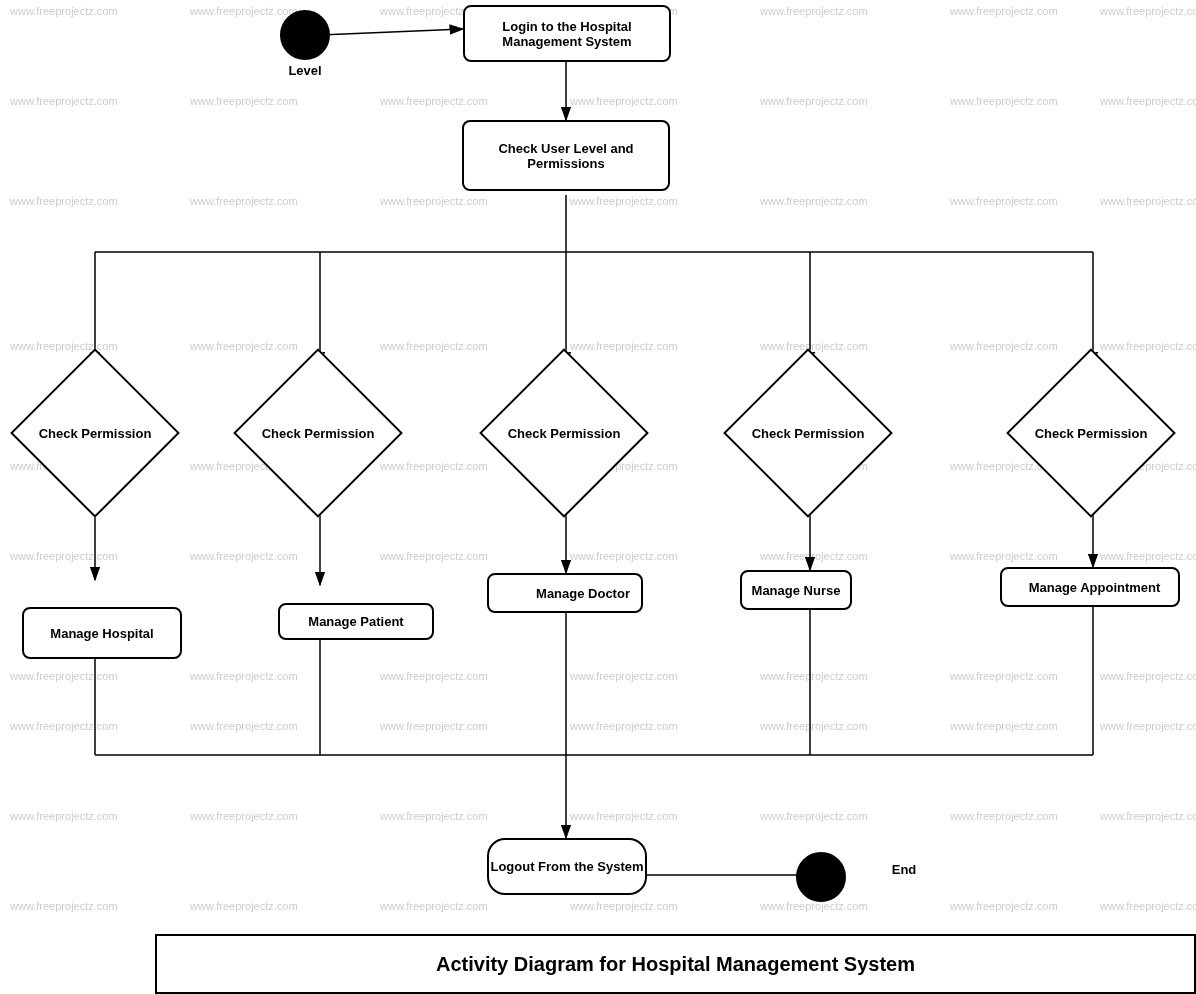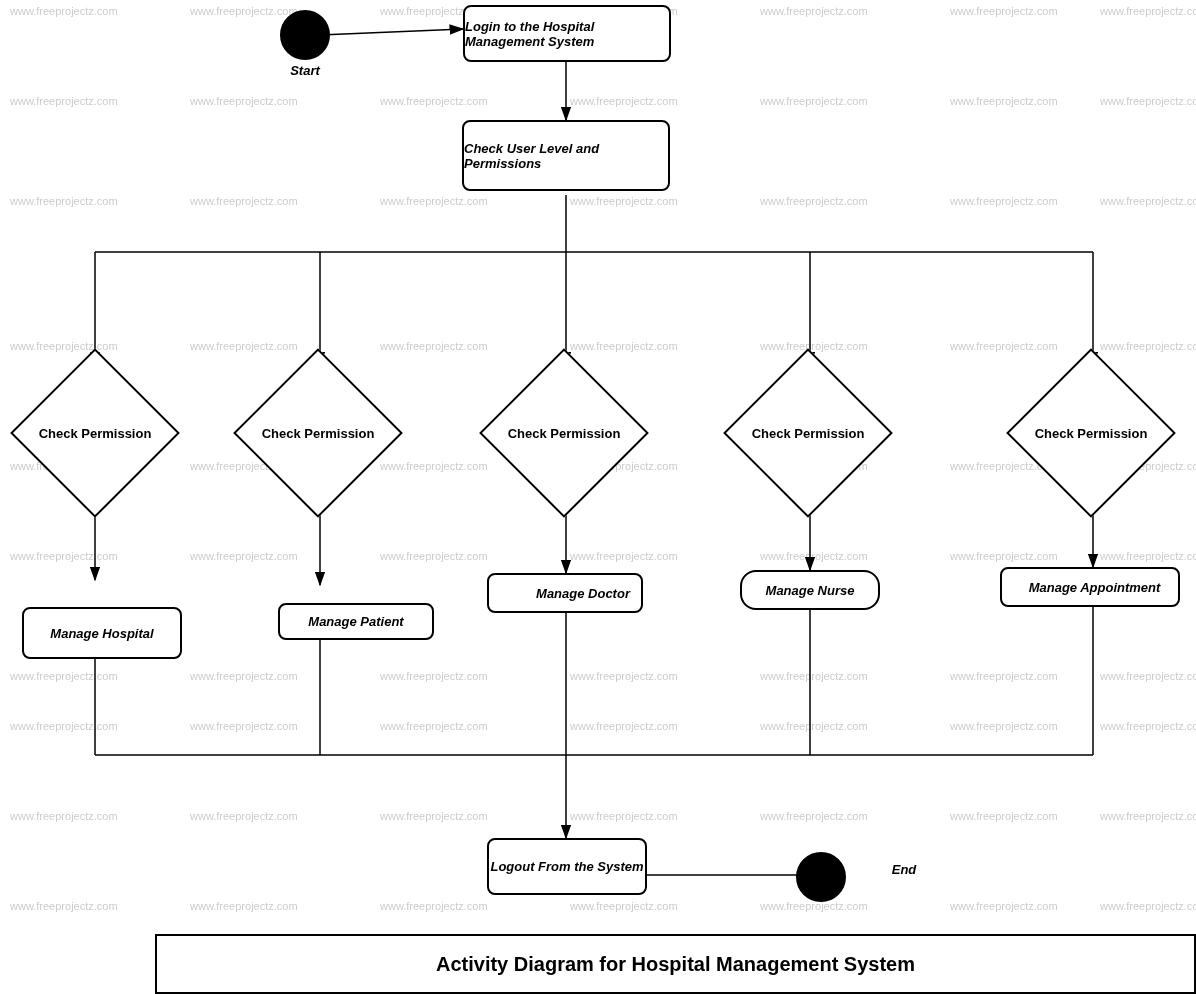--- a/index.html
+++ b/index.html
@@ -29,24 +29,23 @@
       height: 100%;
       pointer-events: none;
     }
 
     
     .node {
       position: absolute;
       display: flex;
       align-items: center;
       justify-content: center;
-      text-align: left;
+      text-align: center;
       font-weight: bold;
       font-size: 13px;
-      font-style: italic;
     }
 
     .rounded-rect {
       border: 2px solid #000;
       border-radius: 8px;
       background: #fff;
     }
 
     .circle-node {
       border-radius: 50%;
@@ -208,21 +207,21 @@
 
   <line x1="566" y1="755" x2="566" y2="838" stroke="#000" stroke-width="1.5" marker-end="url(#arrowhead)"></line>
 
   <line x1="645" y1="875" x2="810" y2="875" stroke="#000" stroke-width="1.5" marker-end="url(#arrowhead)"></line>
 
 </svg>
 
 <div class="node circle-node" style="left:280px;top:10px;width:50px;height:50px;"></div>
 
 <div class="node" style="left:270px;top:63px;width:70px;font-weight:bold;font-size:13px;">
-  <span>Start</span>
+  <span>Level</span>
 </div>
 
 <div class="node rounded-rect" style="left:463px;top:5px;width:208px;height:57px;">
   <span>Login to the Hospital
 Management System</span>
 </div>
 
 <div class="node rounded-rect" style="left:462px;top:120px;width:208px;height:71px;">
   <span>Check User Level and
 Permissions</span>
@@ -278,29 +277,29 @@
 </div>
 
 <div class="node rounded-rect" style="left:242px;top:603px;width:156px;height:37px;margin-left:36px;">
   <span>Manage Patient</span>
 </div>
 
 <div class="node rounded-rect" style="left:487px;top:573px;width:156px;height:40px;padding-left:36px;">
   <span>Manage Doctor</span>
 </div>
 
-<div class="node rounded-rect" style="left:740px;top:570px;width:140px;height:40px;border-radius:16px;">
+<div class="node rounded-rect" style="left:740px;top:570px;width:112px;height:40px;">
   <span>Manage Nurse</span>
 </div>
 
 <div class="node rounded-rect" style="left:1000px;top:567px;width:180px;height:40px;padding-left:9px;">
   <span>Manage Appointment</span>
 </div>
 
-<div class="node rounded-rect" style="left:487px;top:838px;width:160px;height:57px;">
+<div class="node rounded-rect" style="left:487px;top:838px;width:160px;height:57px;border-radius:18px;">
   <span>Logout From the
 System</span>
 </div>
 
 <div class="node circle-node" style="left:796px;top:852px;width:50px;height:50px;"></div>
 
 <div class="node" style="left:884px;top:862px;width:40px;font-weight:bold;font-size:13px;">
   <span>End</span>
 </div>
 

